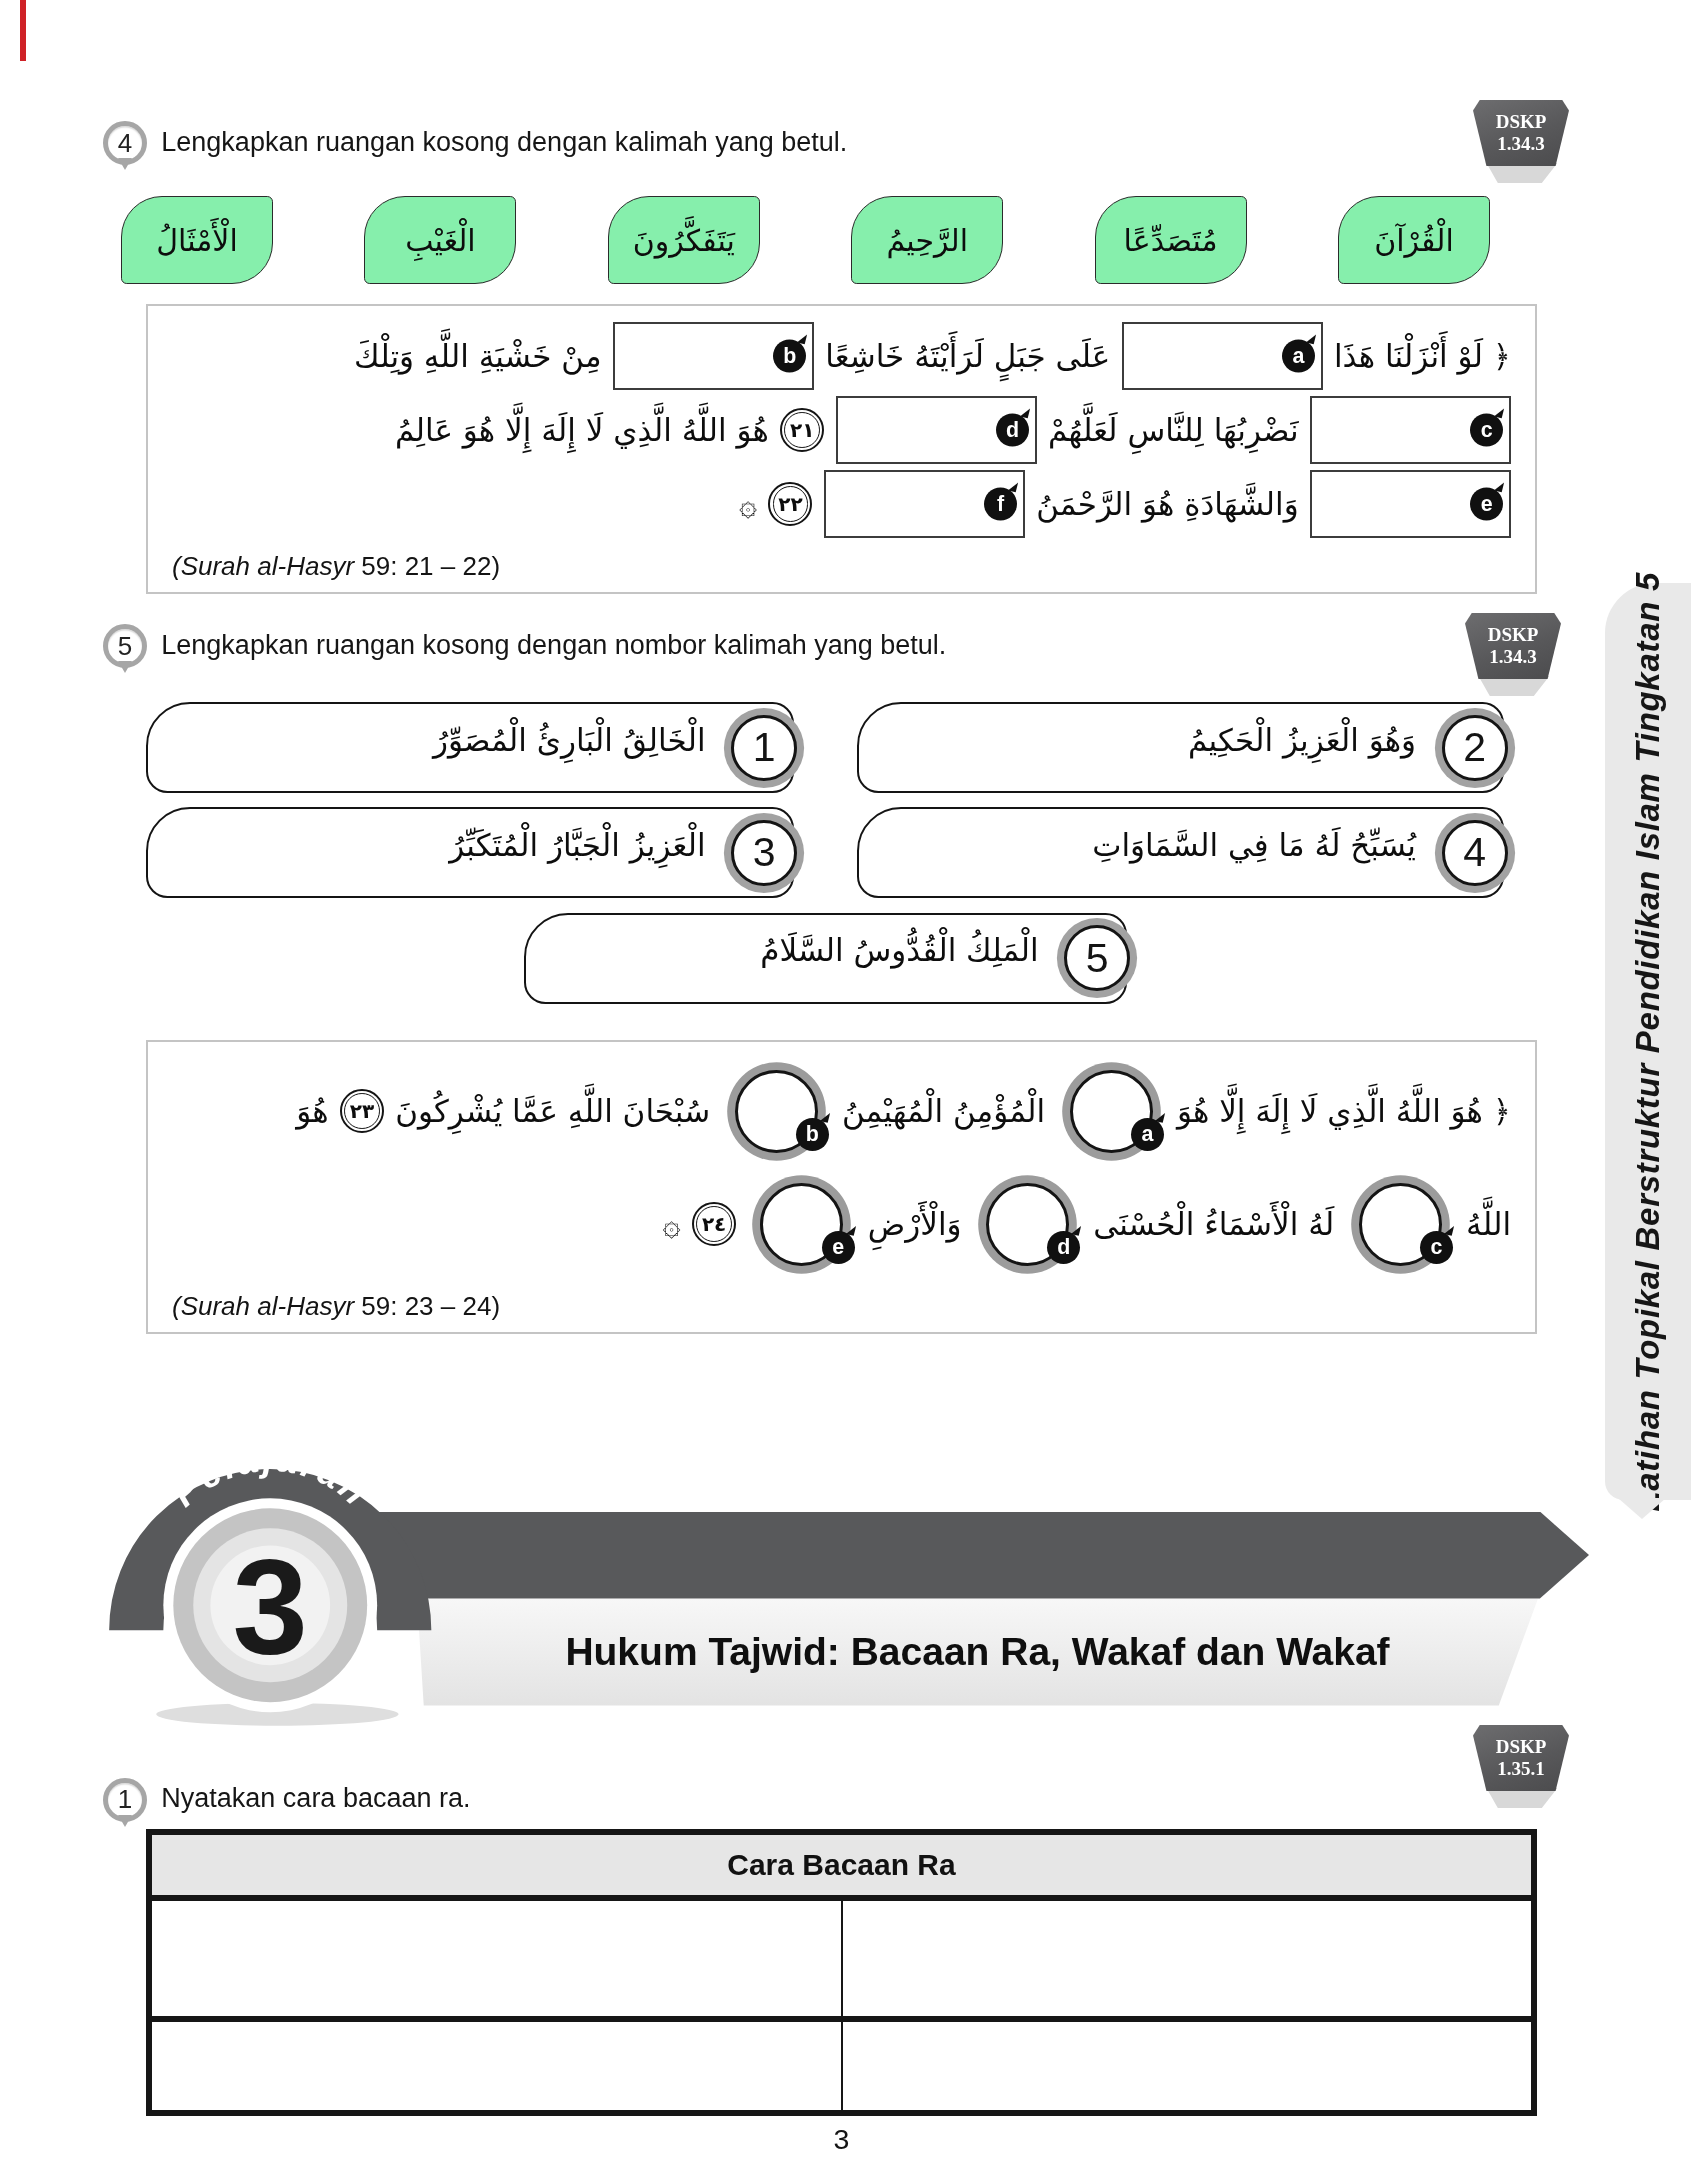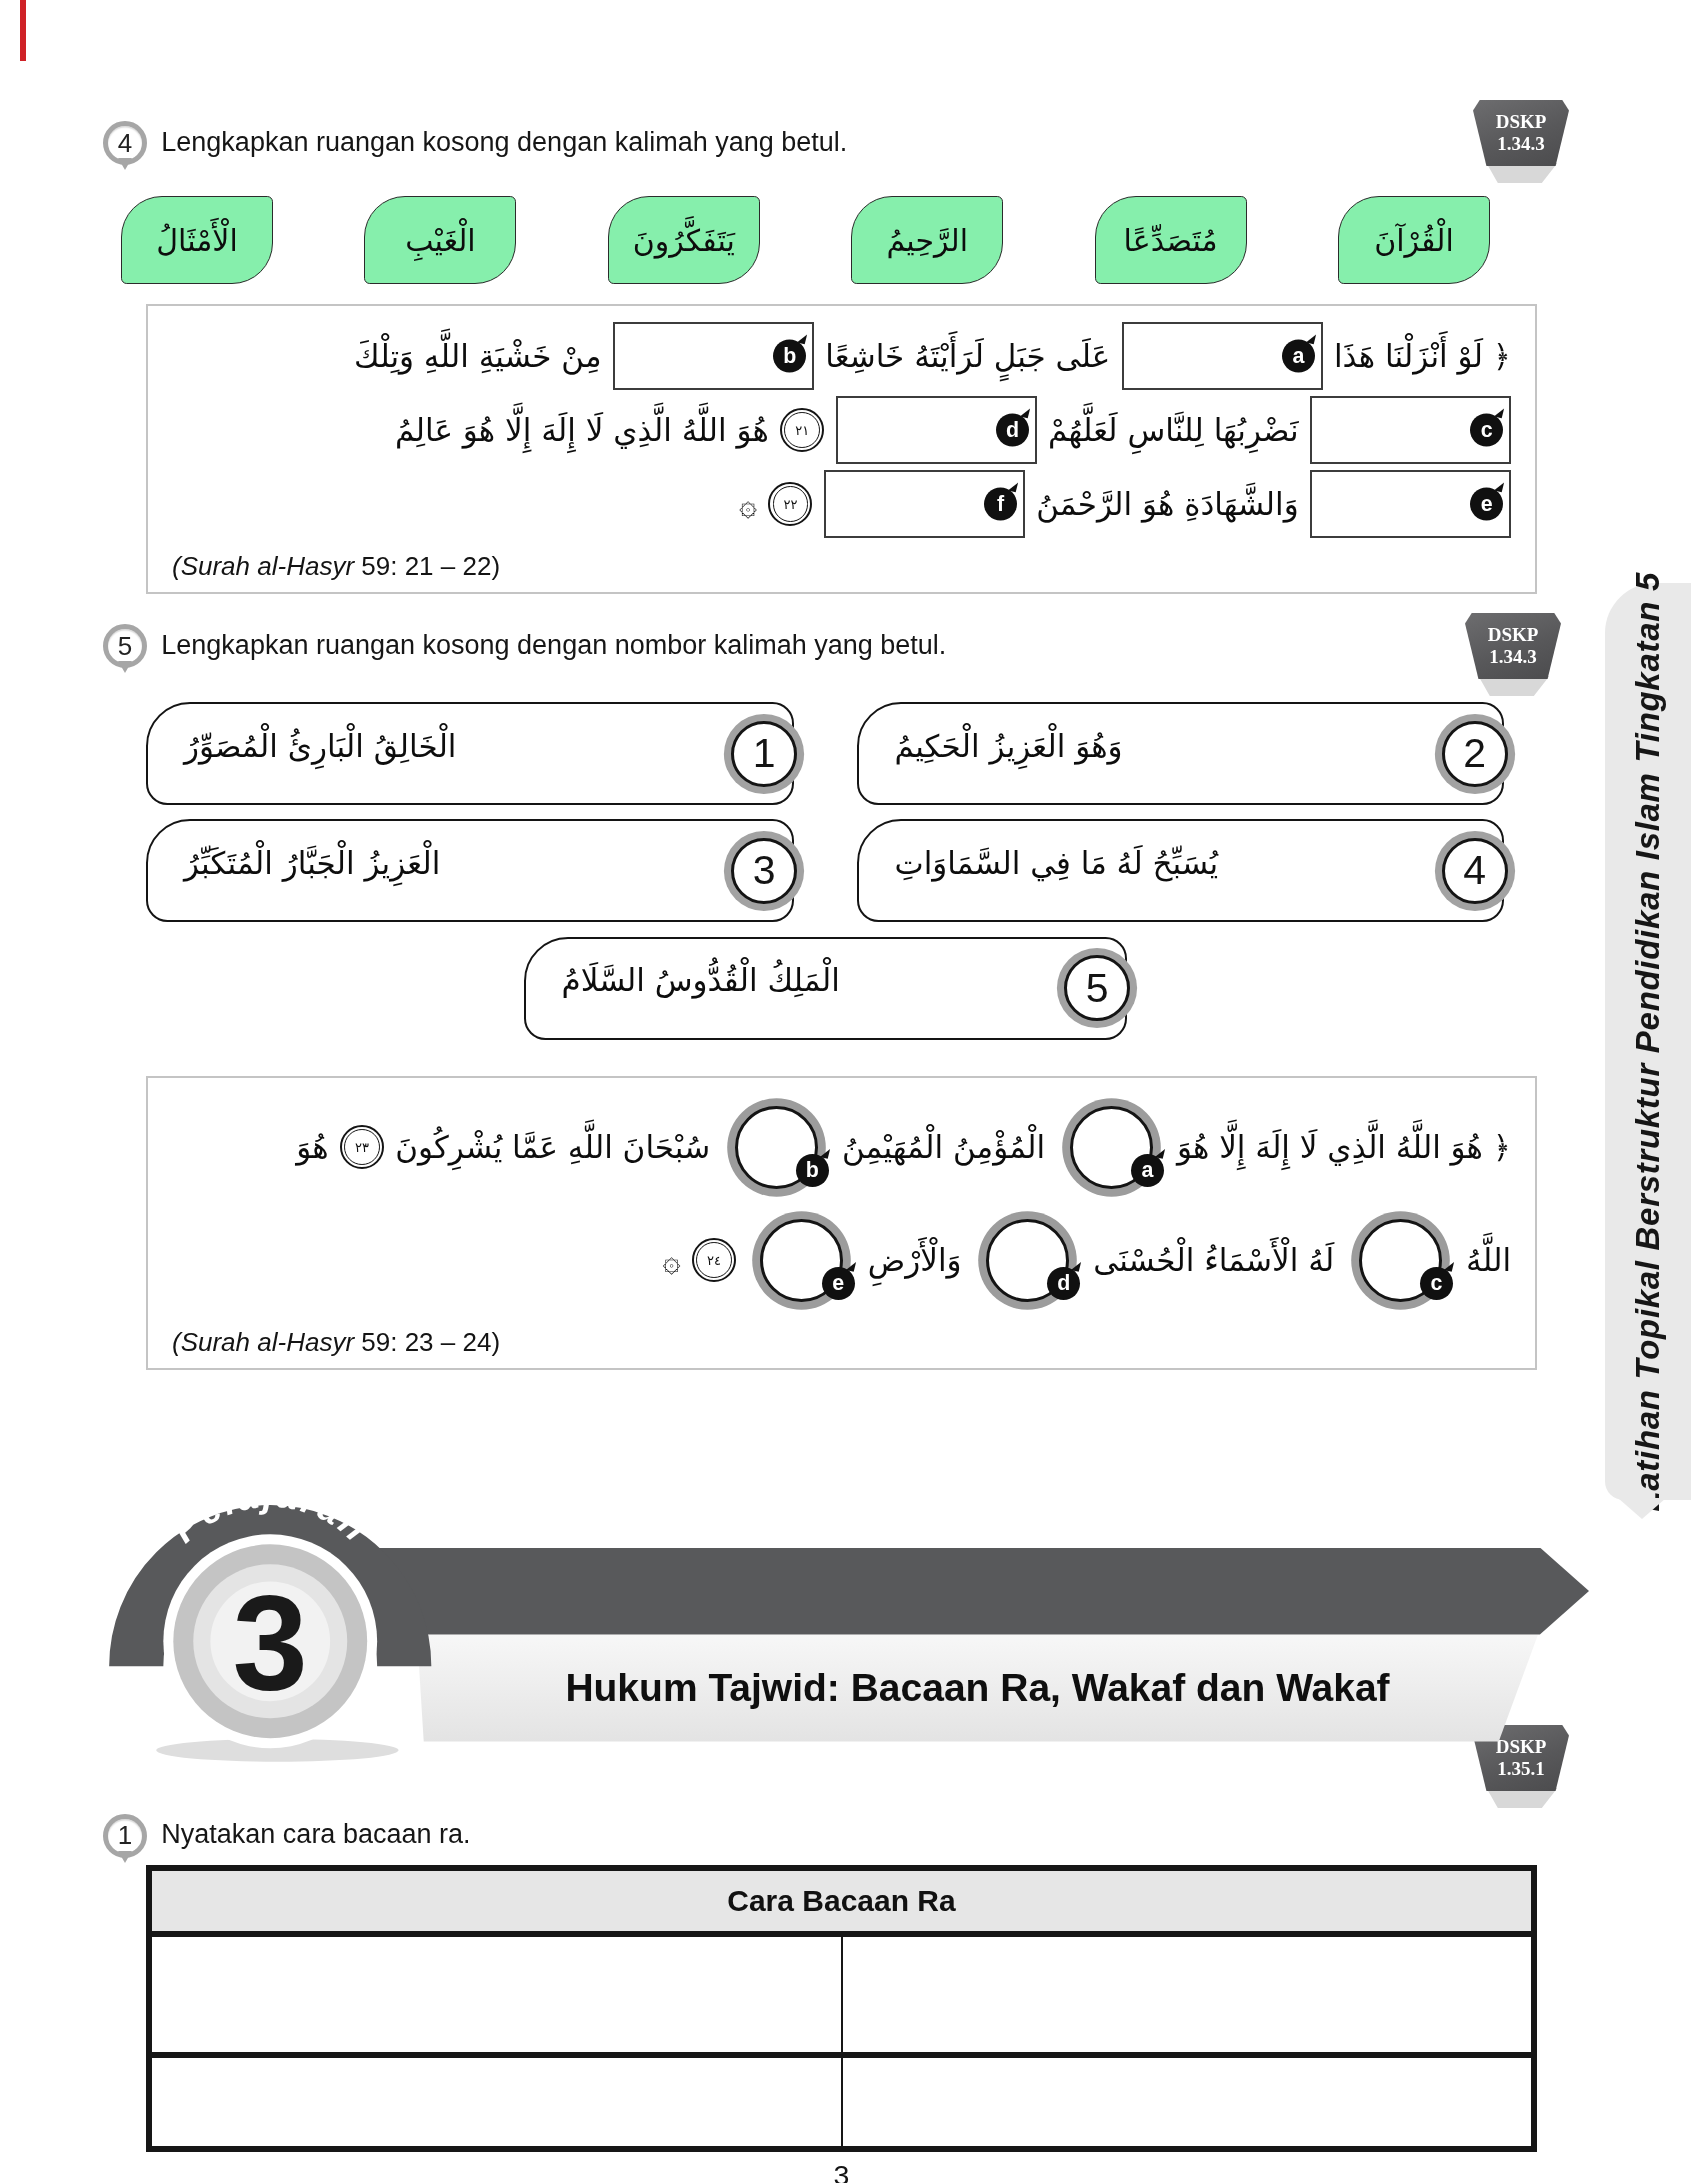--- a/index.html
+++ b/index.html
@@ -61,31 +61,31 @@
   .blank .bubble { right:5.7px; top:50%; transform:translateY(-50%); }
   .bubble::after { content:""; position:absolute; top:-5.7px; right:0;
     border-left:8.6px solid transparent; border-bottom:10px solid #101010; transform:rotate(14deg); }
 
   .circle-blank { position:relative; display:inline-block; width:83px; height:83px; border-radius:50%;
     background:#fff; border:3.6px solid #141414; box-shadow:0 0 0 7.8px #9c9c9c; margin:5.7px 13px; flex:0 0 auto; }
   .circle-blank .bubble { right:-14.3px; bottom:-1.4px; }
 
   .ayah { position:relative; width:44px; height:44px; flex:0 0 auto; border:2.1px solid #141414; border-radius:50%;
     display:inline-flex; align-items:center; justify-content:center;
-    font-family:"DejaVu Sans",sans-serif; font-size:13px; color:#0d0d0d; }
+    font-family:"DejaVu Sans",sans-serif; font-size:20px; color:#0d0d0d;font-weight:bold; }
   .ayah::after { content:""; position:absolute; inset:2.1px; border:0.7px solid #141414; border-radius:50%; }
 
   .caption { margin-top:10px; font-size:26px; color:#141414; }
   .caption .it { font-style:italic; }
 
   
   .pill-area { margin:34px 0 0 43px; width:1358px; }
   .pill-row { display:flex; gap:63px; margin-bottom:14.3px; }
-  .pill { position:relative; flex:1; height:103px; background:#fff; border:2.9px solid #141414;
-    border-radius:44px 21.4px 21.4px 21.4px; display:flex; align-items:center; justify-content:flex-start;
+  .pill { position:relative; flex:1; height:91px; background:#fff; border:2.9px solid #141414;
+    border-radius:44px 21.4px 21.4px 21.4px; display:flex; align-items:center; justify-content:flex-end;
     padding:0 86px 16px 36px; }
   .pill .ar { font-size:31px; }
   .pill-num { position:absolute; right:-5.7px; top:50%; transform:translateY(-50%);
     width:66px; height:66px; border-radius:50%; background:#fff; border:3.6px solid #141414;
     box-shadow:0 0 0 7.1px #a2a2a2; display:flex; align-items:center; justify-content:center;
     font-size:41px; color:#141414; }
   .pill-row.center { justify-content:center; }
   .pill-row.center .pill { flex:0 0 603px; }
 
   

